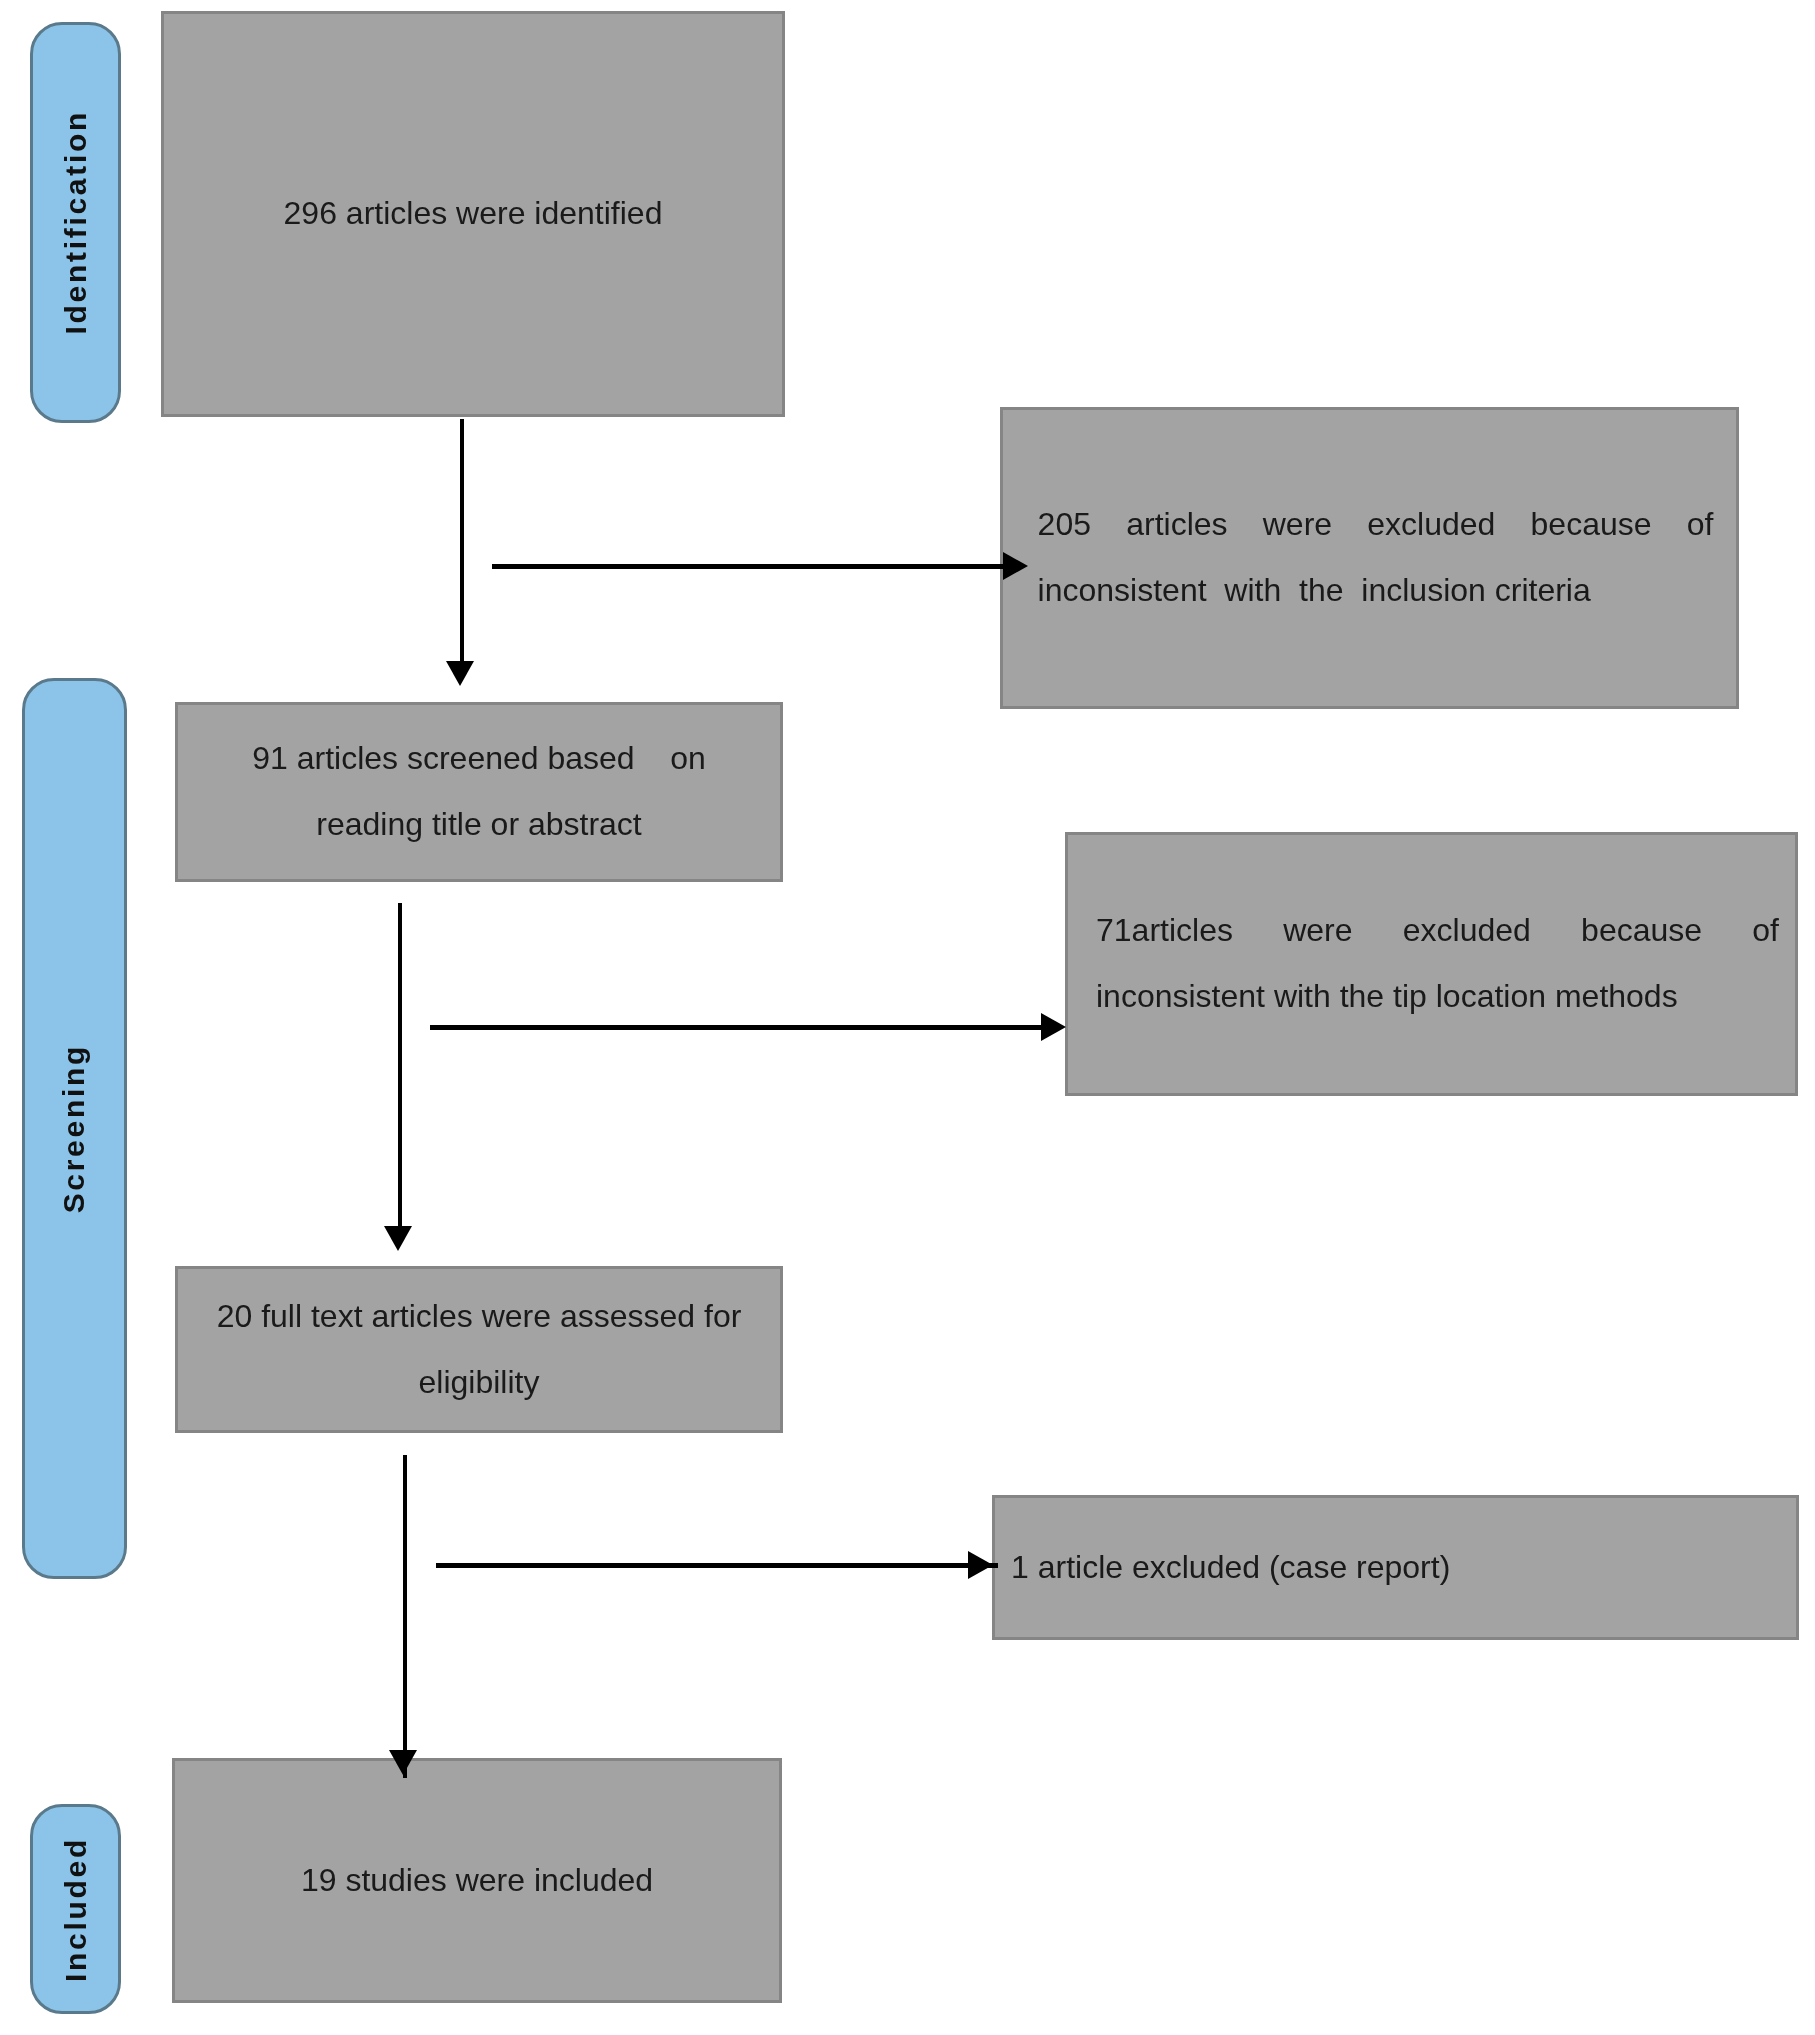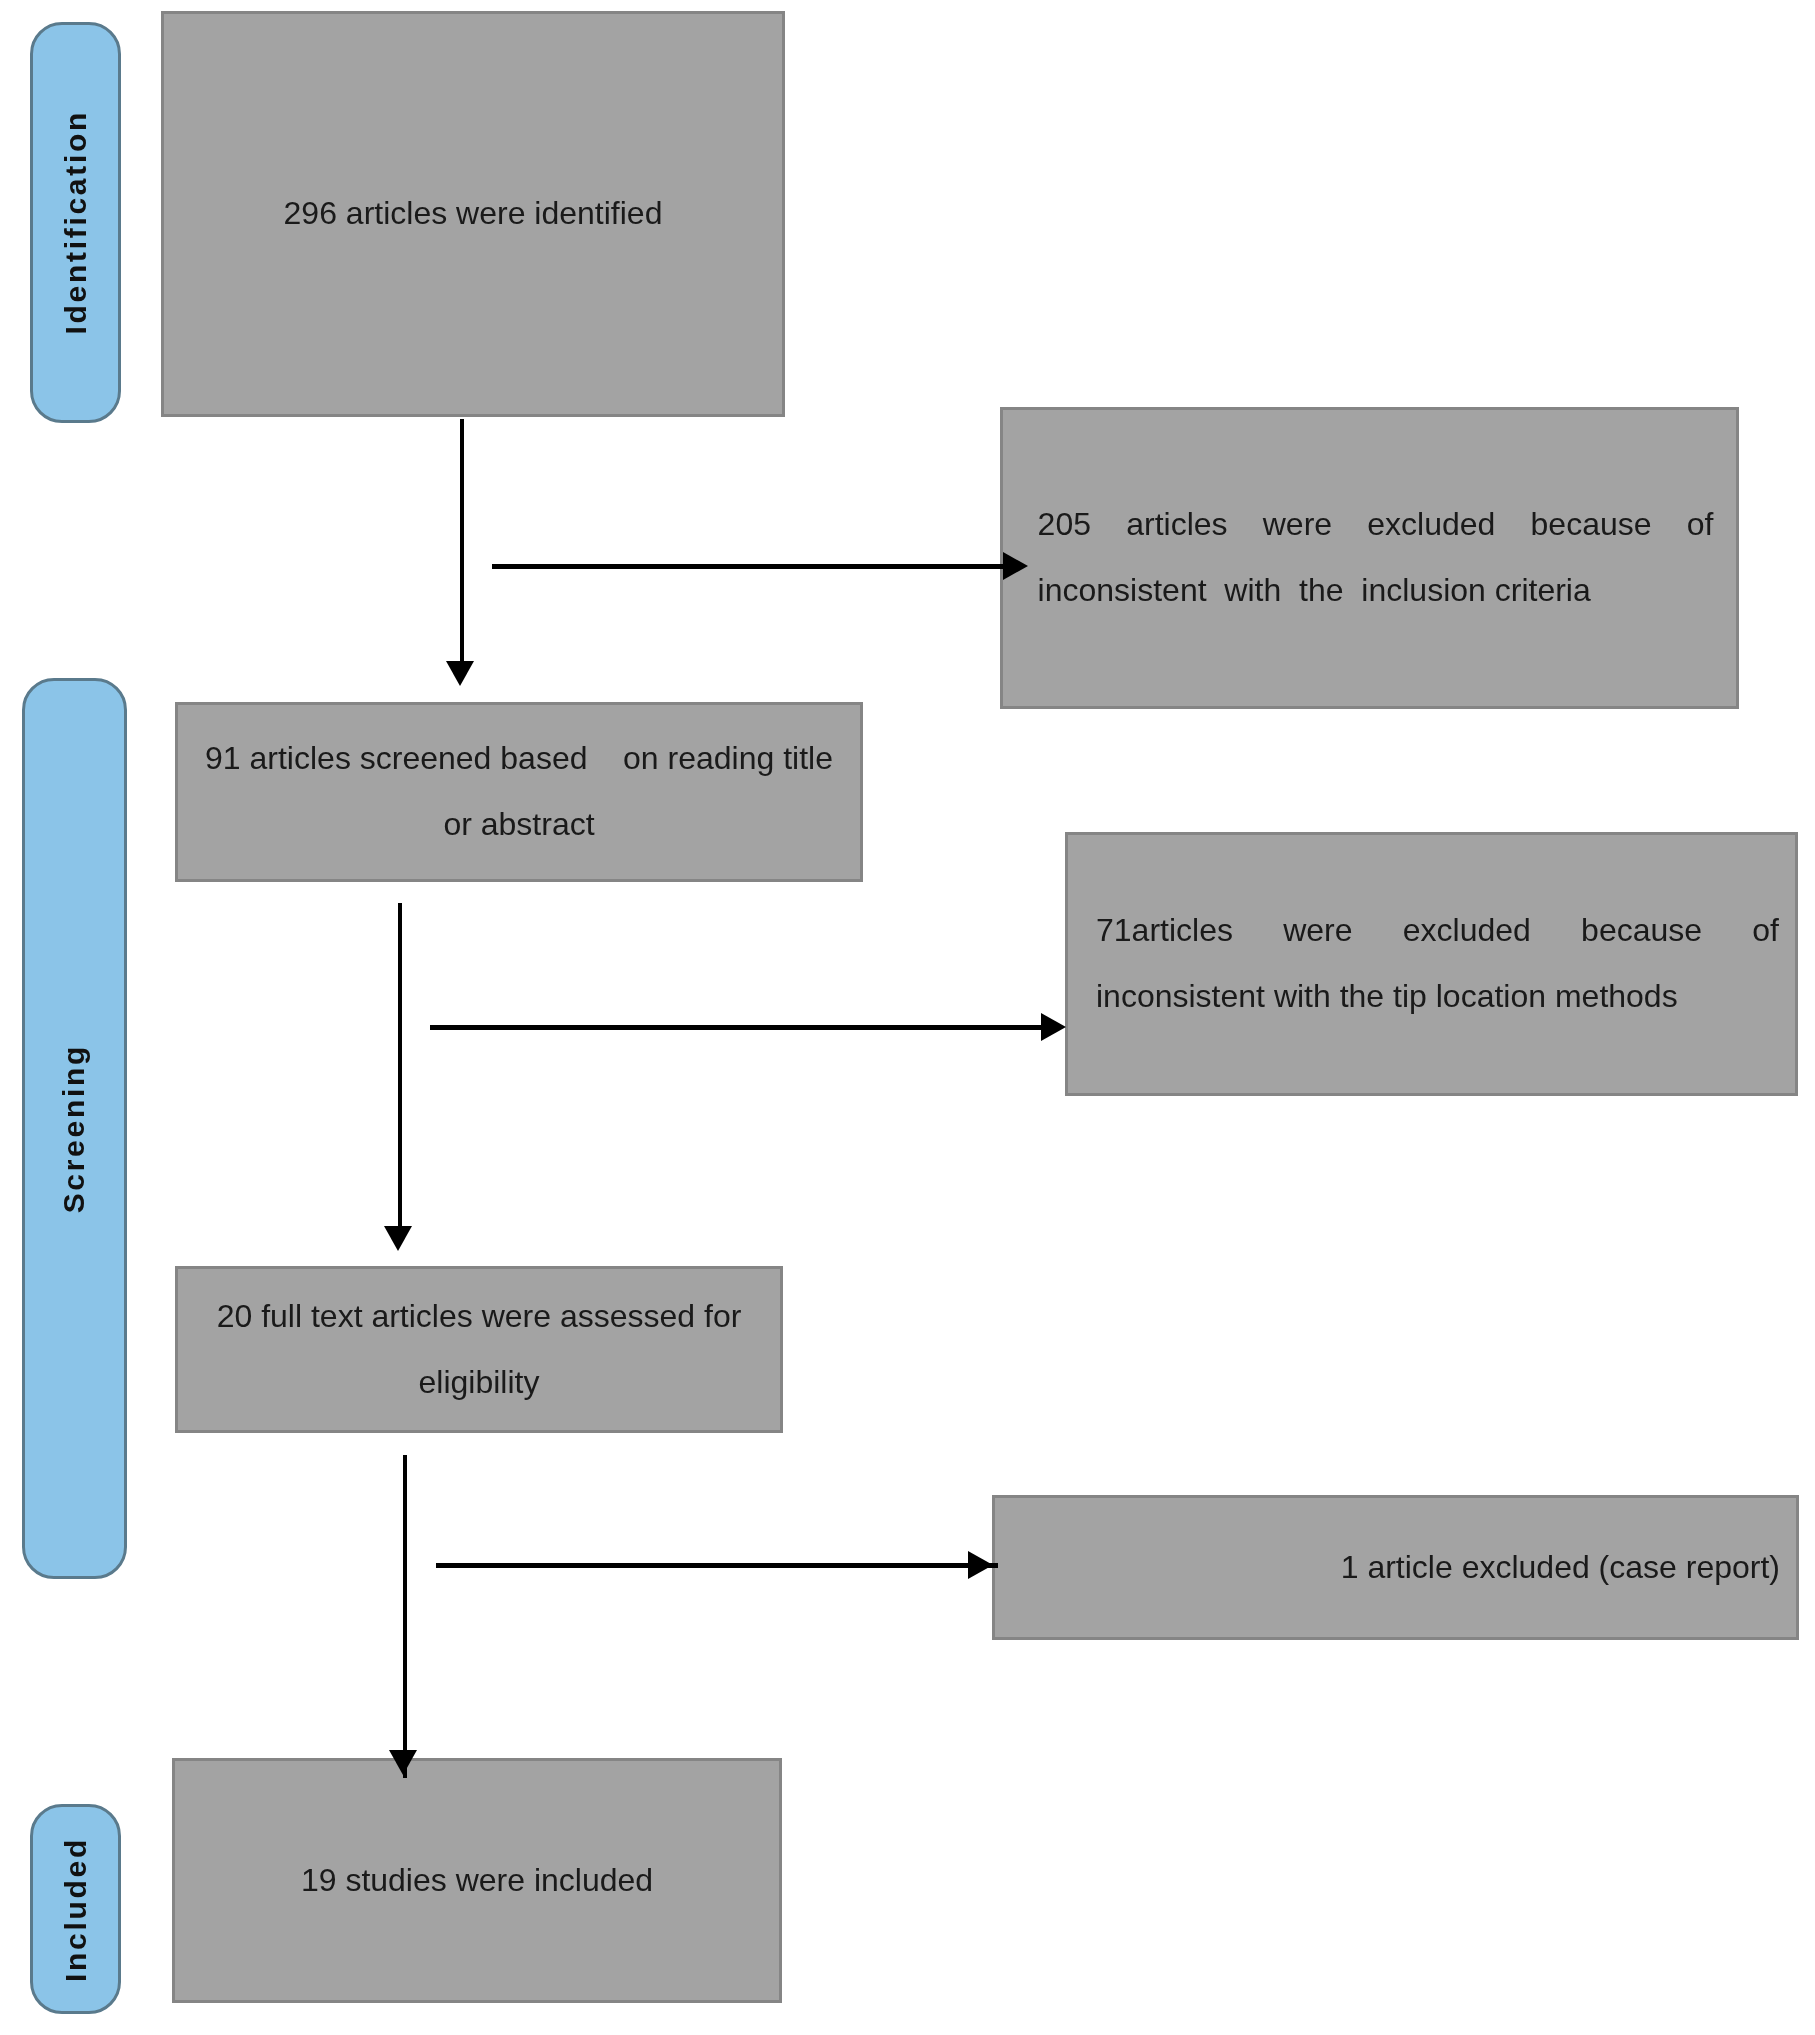--- a/index.html
+++ b/index.html
@@ -38,21 +38,21 @@
   }
   .box-text{
     width:100%;
     font-size:32px;
     line-height:2.05;
     color:#1a1a1a;
     white-space:pre-wrap;
   }
   .t-center{text-align:center;}
   .t-justify{text-align:justify;text-justify:inter-word;margin-left:12px;}
-  .t-left{text-align:right;}
+  .t-left{text-align:left;}
   .pad-lr{padding:0 22.6px;}
   .pad-lr-s{padding:0 16px;}
 
   
   .v-line{position:absolute;width:3.8px;background:#000;}
   .h-line{position:absolute;height:4.8px;background:#000;}
   .arrow-down{
     position:absolute;width:0;height:0;
     border-left:14.5px solid transparent;
     border-right:14.5px solid transparent;
@@ -79,21 +79,21 @@
   </div>
 
   <div class="phase-bar" style="left:30px;top:1804px;width:91px;height:210px;">
     <span class="phase-label">Included</span>
   </div>
 
   <div class="flow-box" style="left:161px;top:10.8px;width:624px;height:406px;">
     <div class="box-text t-center pad-lr">296 articles were identified</div>
   </div>
 
-  <div class="flow-box" style="left:175px;top:702px;width:688px;height:180px;">
+  <div class="flow-box" style="left:175px;top:702px;width:608px;height:180px;">
     <div class="box-text t-center pad-lr">91 articles screened based    on reading title or abstract</div>
   </div>
 
   <div class="flow-box" style="left:175px;top:1266px;width:608px;height:167px;">
     <div class="box-text t-center pad-lr">20 full text articles were assessed for eligibility</div>
   </div>
 
   <div class="flow-box" style="left:172px;top:1758px;width:610px;height:245px;">
     <div class="box-text t-center pad-lr">19 studies were included</div>
   </div>

